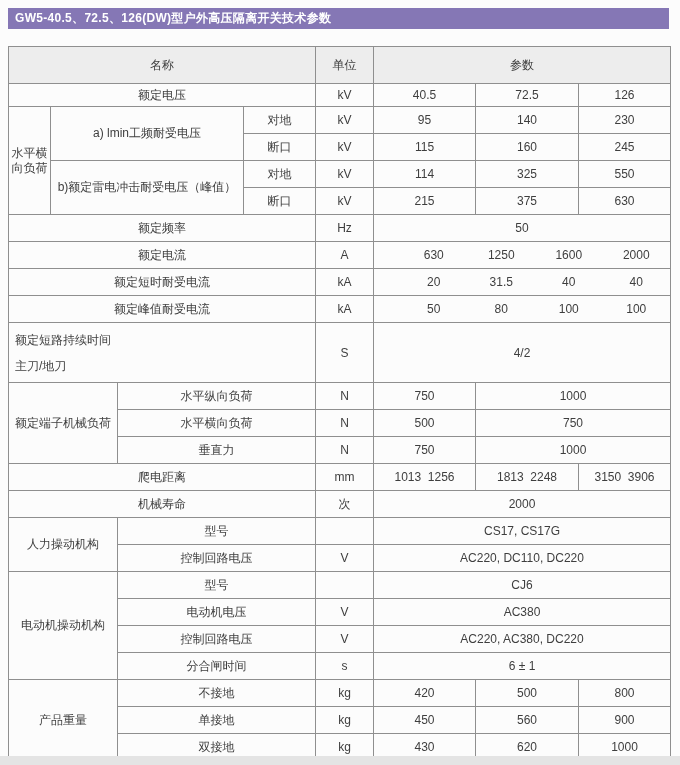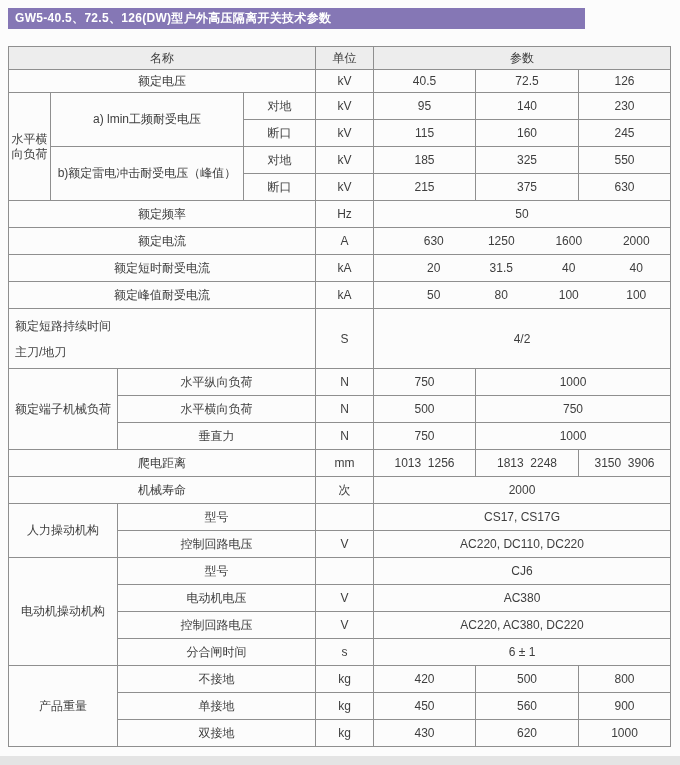--- a/index.html
+++ b/index.html
@@ -4,37 +4,37 @@
 <style>
   * { box-sizing: border-box; }
   html, body { margin: 0; padding: 0; }
   body {
     width: 680px; height: 765px; position: relative;
     background: #fcfcfc;
     font-family: "Liberation Sans", "DejaVu Sans", sans-serif;
     color: #3e3e3e;
   }
   .banner {
-    position: absolute; left: 8px; top: 8px; width: 577px; height: 21px;
+    position: absolute; left: 8px; top: 8px; width: 661px; height: 21px;
     background: #8577b5; color: #ffffff;
     font-size: 12px; font-weight: bold; line-height: 21px;
     padding-left: 7px; letter-spacing: 0.3px;
   }
   table.spec {
     position: absolute; left: 8px; top: 46px; width: 662px;
     border-collapse: collapse; table-layout: fixed;
     font-size: 12px;
   }
   table.spec td {
     border: 1px solid #8f8f8f;
     text-align: center; vertical-align: middle;
     padding: 0; overflow: hidden;
     color: #3e3e3e;
   }
-  tr.hdr td { background: #ededed; height: 23px; }
+  tr.hdr td { background: #ededed; height: 37px; }
   tr.h-first td { height: 23px; }
   tr.h-std { height: 27px; }
   tr.h-dbl { height: 60px; }
   td.name-cell { text-align: left; padding-left: 6px; }
   td.ins-desc  { text-align: left; padding-left: 7px; margin-left: 24px; }
   td.desc-cell { text-align: left; padding-left: 12px; }
   td.group-cell { text-align: center; word-break: break-all; padding: 0 2px; line-height: 15px; }
   td.pre, span.pre { white-space: pre; }
   .two-line { text-align: left; padding-left: 6px; }
   .two-line div { line-height: 26px; }
@@ -92,21 +92,21 @@
     <td>断口</td>
     <td>kV</td>
     <td>115</td>
     <td>160</td>
     <td>245</td>
   </tr>
   <tr class="h-std">
     <td colspan="2" rowspan="2" class="ins-desc">b)额定雷电冲击耐受电压（峰值）</td>
     <td>对地</td>
     <td>kV</td>
-    <td>185</td>
+    <td>114</td>
     <td>325</td>
     <td>550</td>
   </tr>
   <tr class="h-std">
     <td>断口</td>
     <td>kV</td>
     <td>215</td>
     <td>375</td>
     <td>630</td>
   </tr>

